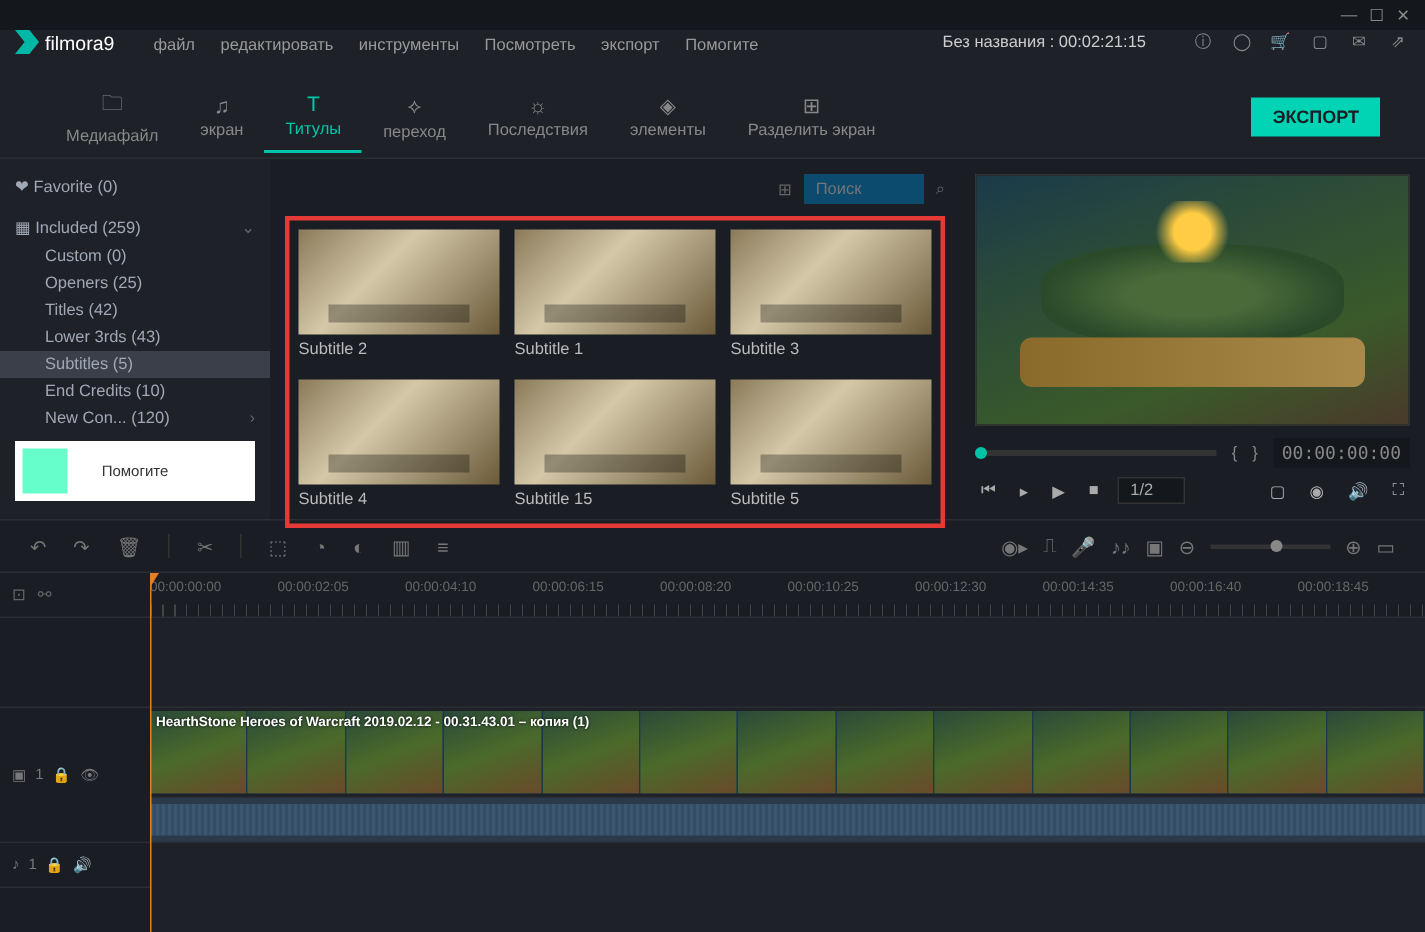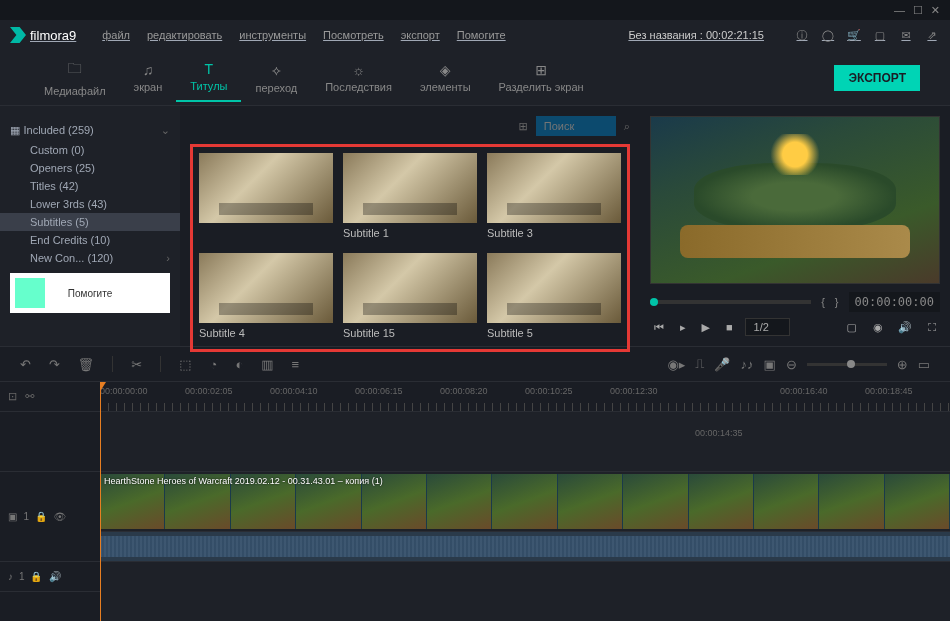--- a/index.html
+++ b/index.html
@@ -1,19 +1,19 @@
 <!DOCTYPE html>
 <html><head>
 <meta charset="utf-8">
 <style>
 * { margin: 0; padding: 0; box-sizing: border-box; font-family: Arial, sans-serif; }
 body { background: #1a1d24; color: #a0a8b5; width: 950px; height: 621px; overflow: hidden; font-size: 11px; }
 .titlebar { height: 20px; background: #14171c; display: flex; align-items: center; padding: 0 10px; justify-content: flex-end; gap: 8px; }
 .titlebar span { color: #888; cursor: pointer; }
-.menubar { height: 30px; background: #1e2128; display: flex; align-items: center; padding: 0 10px; gap: 5px; text-decoration: underline; }
+.menubar { height: 30px; background: #1e2128; display: flex; align-items: flex-start; padding: 0 10px; gap: 5px; }
 .logo { display: flex; align-items: center; gap: 4px; color: #fff; font-size: 13px; margin-right: 15px; }
 .logo-icon { width: 16px; height: 16px; background: #00b8a5; clip-path: polygon(0 0, 60% 0, 100% 50%, 60% 100%, 0 100%, 40% 50%); }
 .menu-item { color: #999; font-size: 11px; padding: 4px 6px; cursor: pointer; }
 .menu-right { margin-left: auto; display: flex; align-items: center; gap: 10px; color: #888; }
 .menu-right .iconbtn { cursor: pointer; width: 16px; text-align: center; }
 .tabs { display: flex; background: #1e2128; border-bottom: 1px solid #2a2d34; padding: 0 30px; align-items: center; }
 .tab { display: flex; flex-direction: column; align-items: center; padding: 8px 14px; gap: 3px; color: #888; cursor: pointer; font-size: 11px; }
 .tab.active { color: #00c4a8; border-bottom: 2px solid #00c4a8; }
 .tab-icon { font-size: 14px; }
 .export-btn { margin-left: auto; background: #00d4b5; color: #1a1d24; font-weight: bold; padding: 6px 14px; border: none; cursor: pointer; font-size: 12px; }
@@ -58,21 +58,21 @@
 .tl-header-row { height: 30px; display: flex; align-items: center; padding: 0 8px; gap: 8px; color: #666; border-bottom: 1px solid #2a2d34; }
 .tl-track-head { height: 60px; display: flex; align-items: center; padding: 0 8px; gap: 6px; color: #777; font-size: 10px; border-bottom: 1px solid #2a2d34; }
 .tl-right { flex: 1; position: relative; overflow: hidden; }
 .ruler { height: 30px; display: flex; position: relative; border-bottom: 1px solid #2a2d34; background: #1a1d24; }
 .ruler-mark { position: absolute; font-size: 9px; color: #666; top: 4px; }
 .ruler-ticks { position: absolute; bottom: 0; left: 0; right: 0; height: 8px; background: repeating-linear-gradient(90deg, #444 0, #444 1px, transparent 1px, transparent 8px); }
 .playhead { position: absolute; left: 0; top: 0; bottom: 0; width: 1px; background: #e67e22; z-index: 10; }
 .playhead::before { content: ""; position: absolute; top: 0; left: -4px; width: 0; height: 0; border-left: 5px solid transparent; border-right: 5px solid transparent; border-top: 8px solid #e67e22; }
 .track-gap { height: 60px; border-bottom: 1px solid #2a2d34; background: #1e2128; }
 .video-track { height: 60px; border-bottom: 1px solid #2a2d34; position: relative; }
-.clip { position: absolute; top: 2px; bottom: 2px; left: 0; right: 0; background: #2a4a5a; display: flex; overflow: hidden; }
+.clip { position: absolute; top: 2px; bottom: 2px; left: 0; right: 0; background: #2a4a5a; display: flex; overflow: hidden; font-weight: bold; }
 .clip-label { position: absolute; top: 2px; left: 4px; font-size: 9px; color: #fff; z-index: 2; text-shadow: 0 0 2px #000; }
 .clip-frame { flex: 1; background: linear-gradient(160deg, #2a4a3a, #4a6a2a, #6a4a2a); border-right: 1px solid #1a3a4a; min-width: 60px; }
 .audio-track { height: 30px; border-bottom: 1px solid #2a2d34; background: #2a3a4a; position: relative; }
 .audio-wave { position: absolute; inset: 4px 0; background: repeating-linear-gradient(90deg, #4a6a8a 0, #4a6a8a 2px, #3a5a7a 2px, #3a5a7a 4px); opacity: 0.6; }
 .music-track { height: 30px; }
 </style>
 </head>
 <body>
 
 <div class="titlebar">
@@ -130,20 +130,21 @@
     </div>
   <div class="tab">
       <span class="tab-icon">⊞</span>
       <span>Разделить экран</span>
     </div>
   <button class="export-btn">ЭКСПОРТ</button>
 </div>
 
 <div class="main-area">
   <div class="sidebar">
+    <div class="side-item">❤ <span>Favorite (0)</span></div>
     <div class="side-item" style="margin-top:6px">▦ <span>Included (259)</span><span class="chev">⌄</span></div>
     <div class="side-sub">Custom (0)</div>
     <div class="side-sub">Openers (25)</div>
     <div class="side-sub">Titles (42)</div>
     <div class="side-sub">Lower 3rds (43)</div>
     <div class="side-sub active">Subtitles (5)</div>
     <div class="side-sub">End Credits (10)</div>
     <div class="side-sub"><span>New Con... (120)</span><span class="chev">›</span></div>
     <div class="promo">
         <span>Помогите</span>
@@ -153,20 +154,21 @@
   <div class="gallery">
     <div class="search-row">
       <span style="color:#666">⊞</span>
       <input class="search-input" placeholder="Поиск" style="">
       <span style="color:#666">⌕</span>
     </div>
     <div class="grid-box">
       <div class="grid">
         <div class="thumb">
             <div class="thumb-img"></div>
+            <div class="thumb-label">Subtitle 2</div>
           </div>
         <div class="thumb">
             <div class="thumb-img"></div>
             <div class="thumb-label">Subtitle 1</div>
           </div>
         <div class="thumb">
             <div class="thumb-img"></div>
             <div class="thumb-label">Subtitle 3</div>
           </div>
         <div class="thumb">
@@ -259,21 +261,21 @@
     <div class="playhead"></div>
     <div class="ruler" id="ruler">
       <div class="ruler-ticks"></div>
     <div class="ruler-mark" style="left: 0px;">00:00:00:00</div>
         <div class="ruler-mark" style="left: 85px;">00:00:02:05</div>
         <div class="ruler-mark" style="left: 170px;">00:00:04:10</div>
         <div class="ruler-mark" style="left: 255px;">00:00:06:15</div>
         <div class="ruler-mark" style="left: 340px;">00:00:08:20</div>
         <div class="ruler-mark" style="left: 425px;">00:00:10:25</div>
         <div class="ruler-mark" style="left: 510px;">00:00:12:30</div>
-        <div class="ruler-mark" style="left: 595px; margin-top: 42px;">00:00:14:35</div>
+        <div class="ruler-mark" style="left: 595px;">00:00:14:35</div>
         <div class="ruler-mark" style="left: 680px;">00:00:16:40</div>
         <div class="ruler-mark" style="left: 765px;">00:00:18:45</div>
       </div>
     <div class="track-gap"></div>
     <div class="video-track">
       <div class="clip">
         <span class="clip-label">HearthStone Heroes of Warcraft 2019.02.12 - 00.31.43.01 – копия (1)</span>
         <div class="clip-frame"></div>
           <div class="clip-frame"></div>
           <div class="clip-frame"></div>

